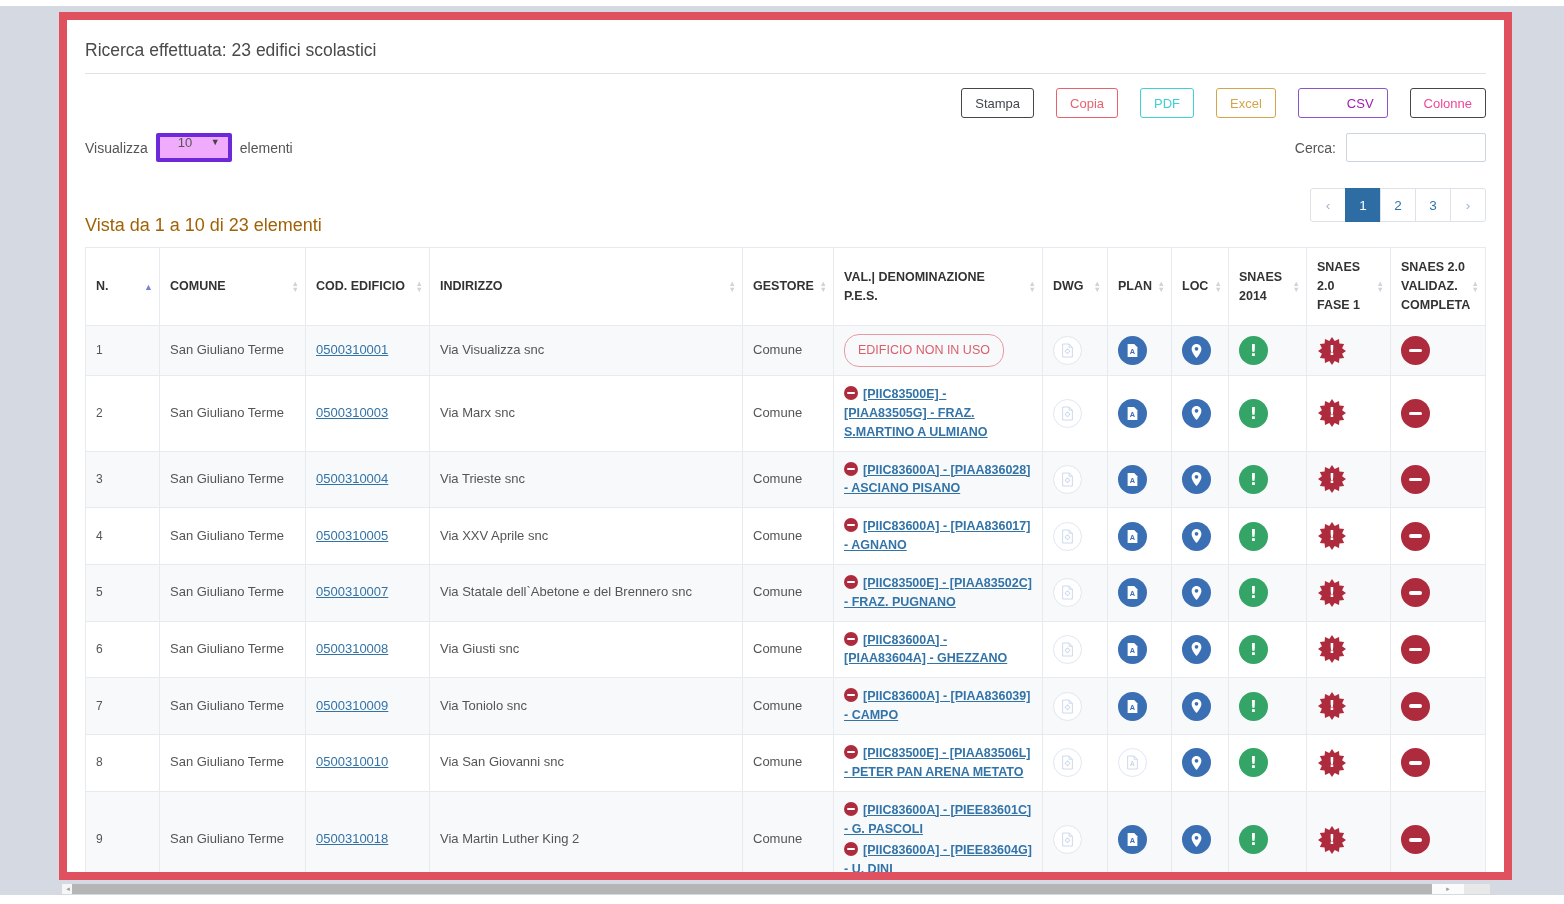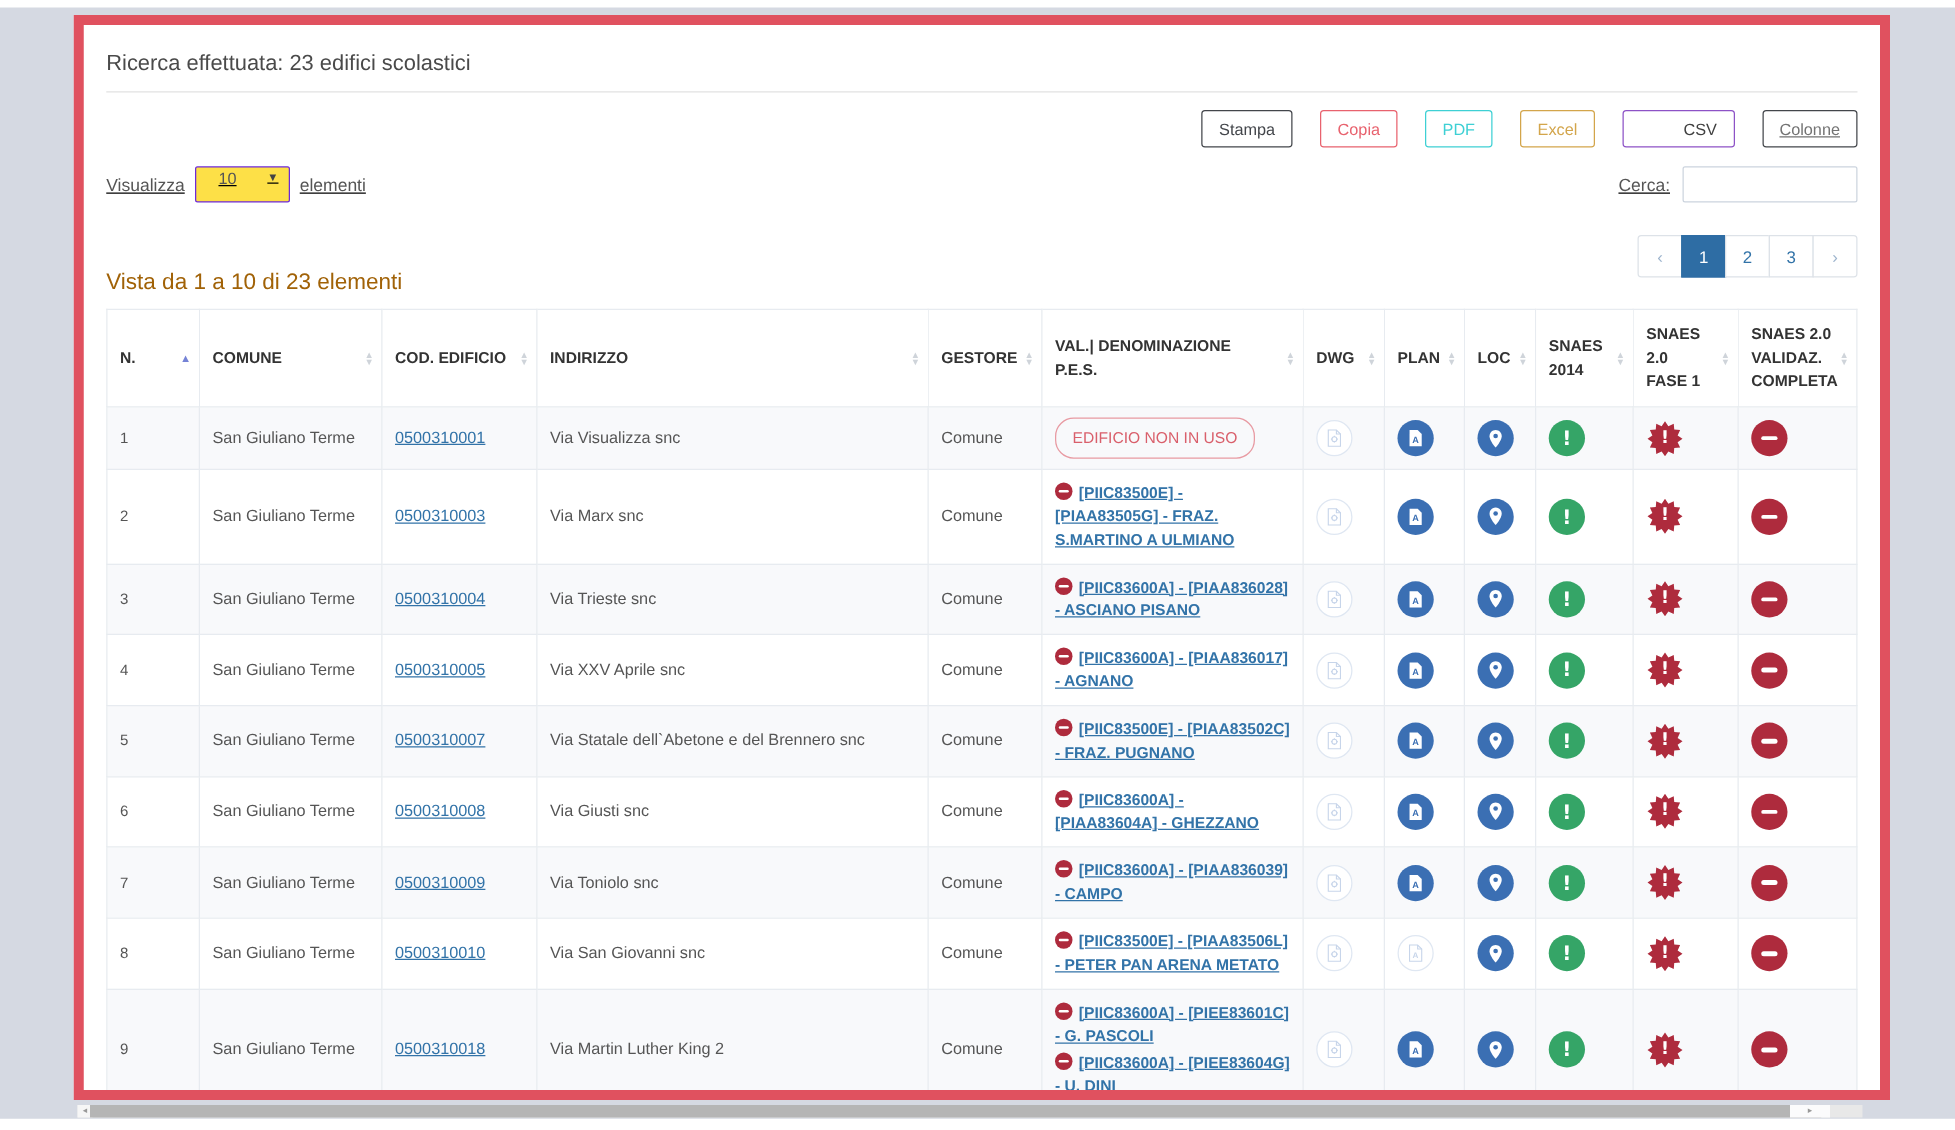--- a/index.html
+++ b/index.html
@@ -13,26 +13,26 @@
   }
   .title { font-size:17.5px; color:#4a4a4a; padding:6px 0 12px 0; }
   .title-rule { border-bottom:1px solid #e2e2e2; }
 
   .toolbar-row { display:flex; justify-content:flex-end; margin-top:14px; gap:22px; }
   .tbtn {
     background:#fff; border:1px solid #444; border-radius:3px; color:#444;
     font-size:13px; padding:6px 13px; height:30px; cursor:pointer; font-family:inherit;
   }
 
-  .controls-row { display:flex; justify-content:space-between; margin-top:15px;text-decoration:underline; }
+  .controls-row { display:flex; justify-content:space-between; margin-top:15px; }
   .length-menu { display:flex; align-items:center; gap:8px; font-size:14px; color:#555; }
   .select {
     display:inline-flex; align-items:center; justify-content:space-between;
-    width:76px; height:29px; border:1px solid #6d28d9; border-radius:2px;
-    padding:0 8px 11px 18px; font-size:13px; color:#555; cursor:pointer; background:#fde047;
+    width:76px; height:29px; border:4px solid #6d28d9; border-radius:2px;
+    padding:0 8px 11px 18px; font-size:13px; color:#555; cursor:pointer; background:#f0abfc;
   }
   .sel-arrow { font-size:9px; color:#444; }
   .search-box { display:flex; align-items:center; gap:10px; font-size:14px; color:#555; }
   .search-box input {
     width:140px; height:29px; border:1px solid #ccd4de; border-radius:2px; padding:0 6px;
     font-size:13px; color:#555; outline:none;
   }
 
   .info-row { display:flex; justify-content:space-between; align-items:center; margin-top:12px; }
   .info { font-size:18px; color:#a16207;margin-top:41px; }
@@ -104,22 +104,22 @@
 
 <div class="card">
   <div class="title">Ricerca effettuata: 23 edifici scolastici</div>
   <div class="title-rule"></div>
 
   <div class="toolbar-row">
       <button class="tbtn" style="color: rgb(67, 70, 75); border-color: rgb(67, 70, 75);">Stampa</button>
       <button class="tbtn" style="color: rgb(232, 98, 110); border-color: rgb(232, 98, 110);">Copia</button>
       <button class="tbtn" style="color: rgb(62, 208, 212); border-color: rgb(62, 208, 212);">PDF</button>
       <button class="tbtn" style="color: rgb(211, 165, 75); border-color: rgb(211, 165, 75);">Excel</button>
-      <button class="tbtn" style="color: #404040; border-color: rgb(141, 82, 198); padding-left: 48px;">CSV</button>
-      <button class="tbtn" style="color: #737373; border-color: rgb(67, 70, 75); text-decoration: underline;">Colonne</button>
+      <button class="tbtn" style="color: #a21caf; border-color: rgb(141, 82, 198); padding-left: 48px;">CSV</button>
+      <button class="tbtn" style="color: #ec4899; border-color: rgb(67, 70, 75);">Colonne</button>
     </div>
 
   <div class="controls-row">
     <div class="length-menu">
       <span>Visualizza</span>
       <span class="select">
         <span>10</span>
         <span class="sel-arrow">▼</span>
       </span>
       <span>elementi</span>

